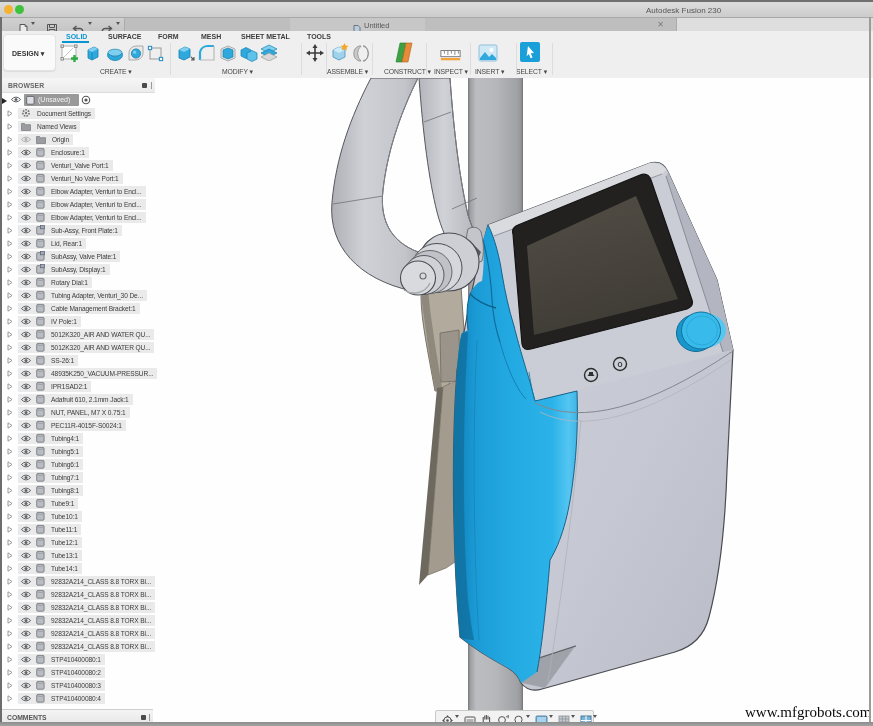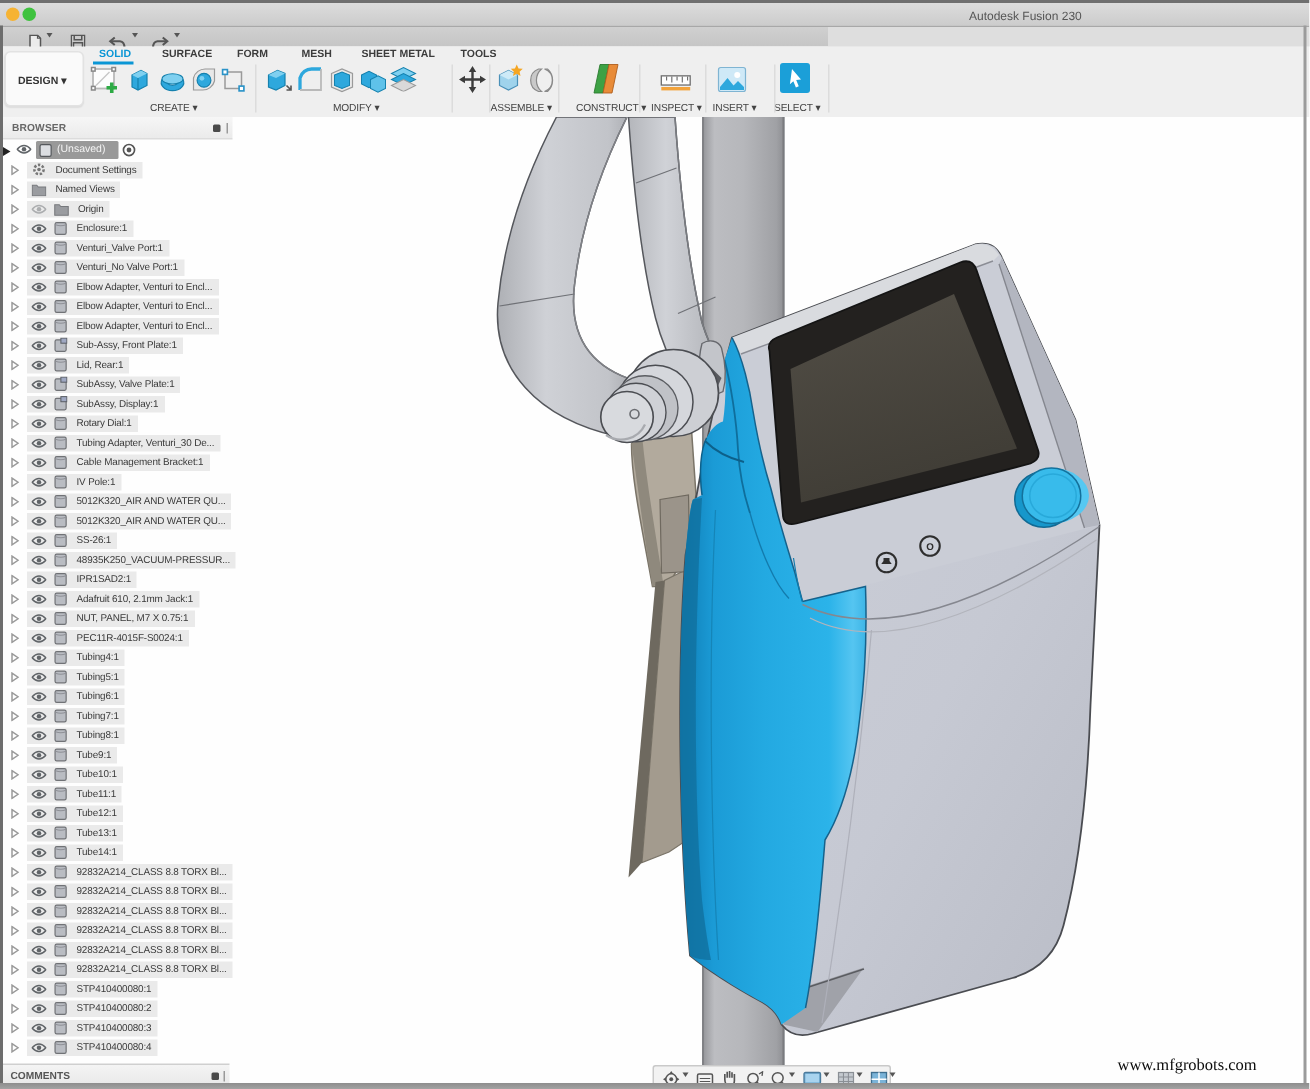--- a/index.html
+++ b/index.html
@@ -38,21 +38,21 @@
 .trow{position:absolute;left:0;width:170px;height:12px;}
 .trow .tri{position:absolute;top:2.5px;}
 .grp{position:absolute;left:18px;top:0.5px;height:11px;background:#eaeaea;display:inline-flex;align-items:center;padding:0 4px 0 3px;white-space:nowrap;}
 .grp .ms{display:block;} .trow svg,#root svg{display:block;}
 .lt{font-size:6.6px;color:#3a3a3a;letter-spacing:-0.1px;}
 
 #comments{left:2px;top:709px;width:151px;height:13px;background:linear-gradient(#f4f4f4,#e9e9e9);border-top:1px solid #cfcfcf;}
 #comments b{position:absolute;left:5px;top:4px;font-size:6.8px;font-weight:bold;color:#555;}
 #navbar{left:435px;top:710px;width:157px;height:13px;background:#f2f2f2;border:1px solid #c9c9c9;border-radius:2px;}
 #bottomband{left:0;top:722px;width:873px;height:4px;background:linear-gradient(#8d8d8d,#a3a3a3);}
-#watermark{left:745px;top:704px;font-family:"Liberation Serif",serif;font-size:11px;color:#0a0a0a;}
+#watermark{left:745px;top:704px;font-family:"Liberation Serif",serif;font-size:15px;color:#0a0a0a;}
 #rborder{left:869px;top:17px;width:2px;height:705px;background:#9b9b9b;}
 #lborder{left:0;top:17px;width:2px;height:705px;background:#6d6d6d;}
 .nico{position:absolute;top:1px;}
 .nar{position:absolute;top:4px;width:0;height:0;border-left:2.6px solid transparent;border-right:2.6px solid transparent;border-top:3.5px solid #555;}
 </style></head><body>
 <div class="abs" id="topline"></div>
 <div class="abs" id="titlebar">
   <div class="tdot" style="left:4px;background:#f6b333;"></div>
   <div class="tdot" style="left:15px;background:#3ec23e;"></div>
   <div id="apptitle">Autodesk Fusion 230</div>
@@ -70,20 +70,28 @@
   <span class="mico" style="left:72px"><svg width="12" height="9" viewBox="0 0 12 9">
         <path d="M4.5 1 L1.5 3.5 L4.5 6" fill="none" stroke="#555" stroke-width="1.4"></path>
         <path d="M1.8 3.5 L8 3.5 Q11 3.8 11 8" fill="none" stroke="#555" stroke-width="1.4"></path>
       </svg></span>
   <span class="nar" style="left:88px"></span>
   <span class="mico" style="left:101px"><svg width="12" height="9" viewBox="0 0 12 9">
         <path d="M7.5 1 L10.5 3.5 L7.5 6" fill="none" stroke="#555" stroke-width="1.4"></path>
         <path d="M10.2 3.5 L4 3.5 Q1 3.8 1 8" fill="none" stroke="#555" stroke-width="1.4"></path>
       </svg></span>
   <span class="nar" style="left:116px"></span>
+  <div id="tabstrip">
+    <div id="doctab"></div>
+    <span class="mico" style="left:228px;top:2px"><svg width="8" height="9" viewBox="0 0 8 9">
+          <path d="M1 0.5 L5 0.5 L7 2.5 L7 8.5 L1 8.5 z" fill="#b9cedd" stroke="#667" stroke-width="0.9"></path>
+        </svg></span>
+    <span style="position:absolute;left:239px;top:2.5px;font-size:7.5px;color:#5a5a5a;">Untitled</span>
+    <span class="x">✕</span>
+  </div>
 </div>
 <div class="abs" id="ribbon">
   <span class="tab" style="left:66px;color:#0a96d5;">SOLID</span>
   <div id="solidu"></div>
   <span class="tab" style="left:108px;">SURFACE</span>
   <span class="tab" style="left:158px;">FORM</span>
   <span class="tab" style="left:201px;">MESH</span>
   <span class="tab" style="left:241px;">SHEET METAL</span>
   <span class="tab" style="left:307px;">TOOLS</span>
   <div id="designbtn">

